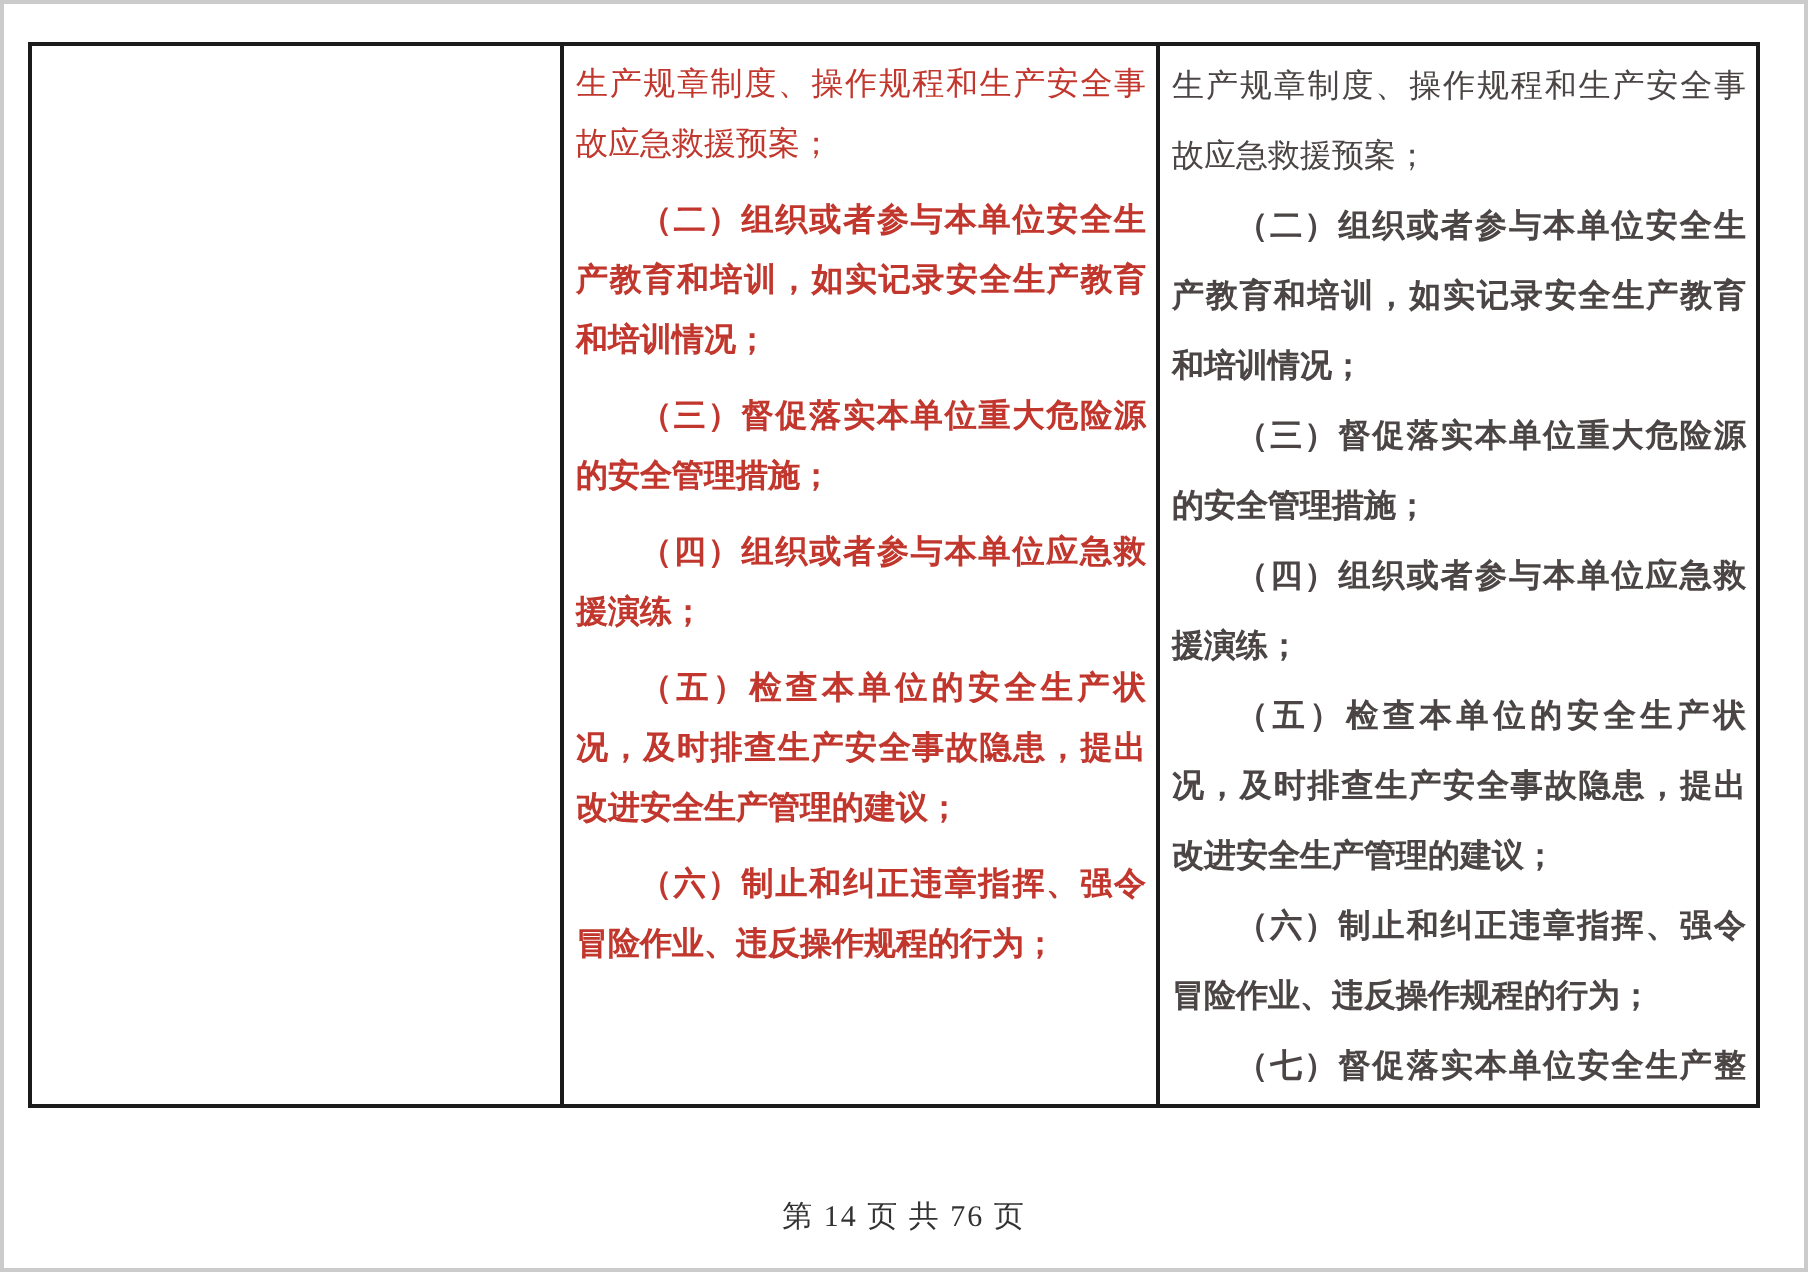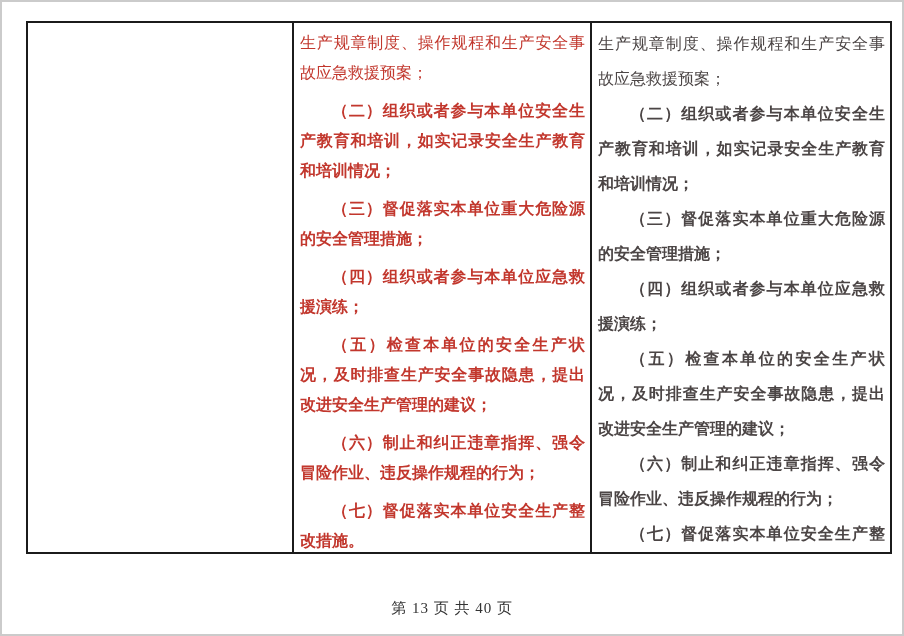--- a/index.html
+++ b/index.html
@@ -15,21 +15,20 @@
     border: 2px solid #cbcbcb;
     overflow: hidden;
   }
   .doc-table {
     position: absolute;
     left: 12px; top: 19px;
     width: 866px; height: 533px;
     display: flex;
     border: 2px solid #1b1b1b;
     background: #ffffff;
-    margin-left: 12px;
   }
   .col {
     height: 100%;
     overflow: hidden;
   }
   .col-left {
     width: 266px;
     border-right: 2px solid #1b1b1b;
   }
   .col-mid {
@@ -73,30 +72,29 @@
 
     <div class="col col-left" style="border-color: rgb(27, 27, 27);"></div>
 
     <div class="col col-mid" style="color: rgb(194, 55, 45); border-color: rgb(27, 27, 27);">
       <p>生产规章制度、操作规程和生产安全事故应急救援预案；</p>
       <p class="indent">（二）组织或者参与本单位安全生产教育和培训，如实记录安全生产教育和培训情况；</p>
       <p class="indent">（三）督促落实本单位重大危险源的安全管理措施；</p>
       <p class="indent">（四）组织或者参与本单位应急救援演练；</p>
       <p class="indent">（五）检查本单位的安全生产状况，及时排查生产安全事故隐患，提出改进安全生产管理的建议；</p>
       <p class="indent">（六）制止和纠正违章指挥、强令冒险作业、违反操作规程的行为；</p>
-      <p class="indent">（七）督促落实本单位安全生产整改措施。</p>
     </div>
 
     <div class="col col-right" style="color: rgb(75, 69, 69);">
       <p>生产规章制度、操作规程和生产安全事故应急救援预案；</p>
       <p class="indent">（二）组织或者参与本单位安全生产教育和培训，如实记录安全生产教育和培训情况；</p>
       <p class="indent">（三）督促落实本单位重大危险源的安全管理措施；</p>
       <p class="indent">（四）组织或者参与本单位应急救援演练；</p>
       <p class="indent">（五）检查本单位的安全生产状况，及时排查生产安全事故隐患，提出改进安全生产管理的建议；</p>
       <p class="indent">（六）制止和纠正违章指挥、强令冒险作业、违反操作规程的行为；</p>
       <p class="indent">（七）督促落实本单位安全生产整改</p>
     </div>
 
   </div>
 
-  <div class="footer">第 13 页 共 40 页</div>
+  <div class="footer">第 14 页 共 76 页</div>
 
 </div>
 
 </body></html>

